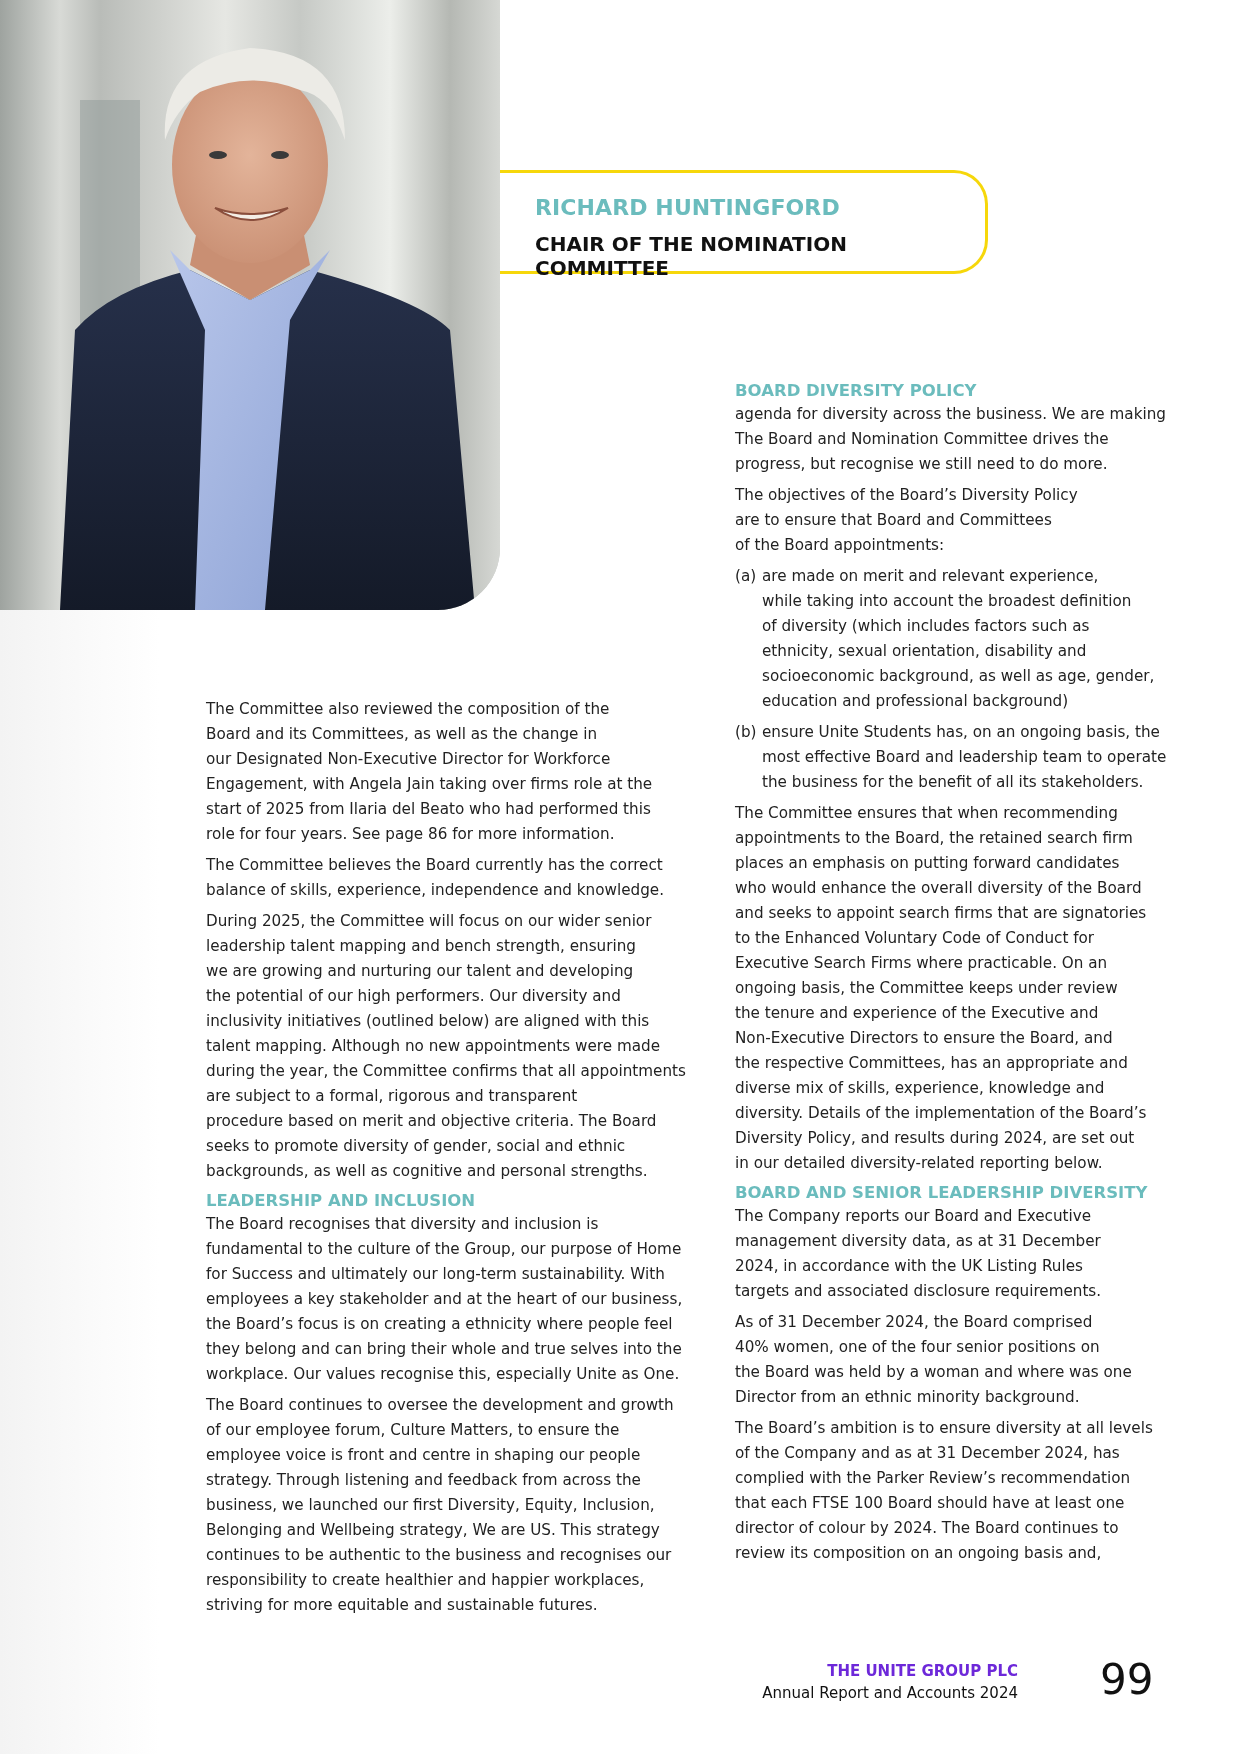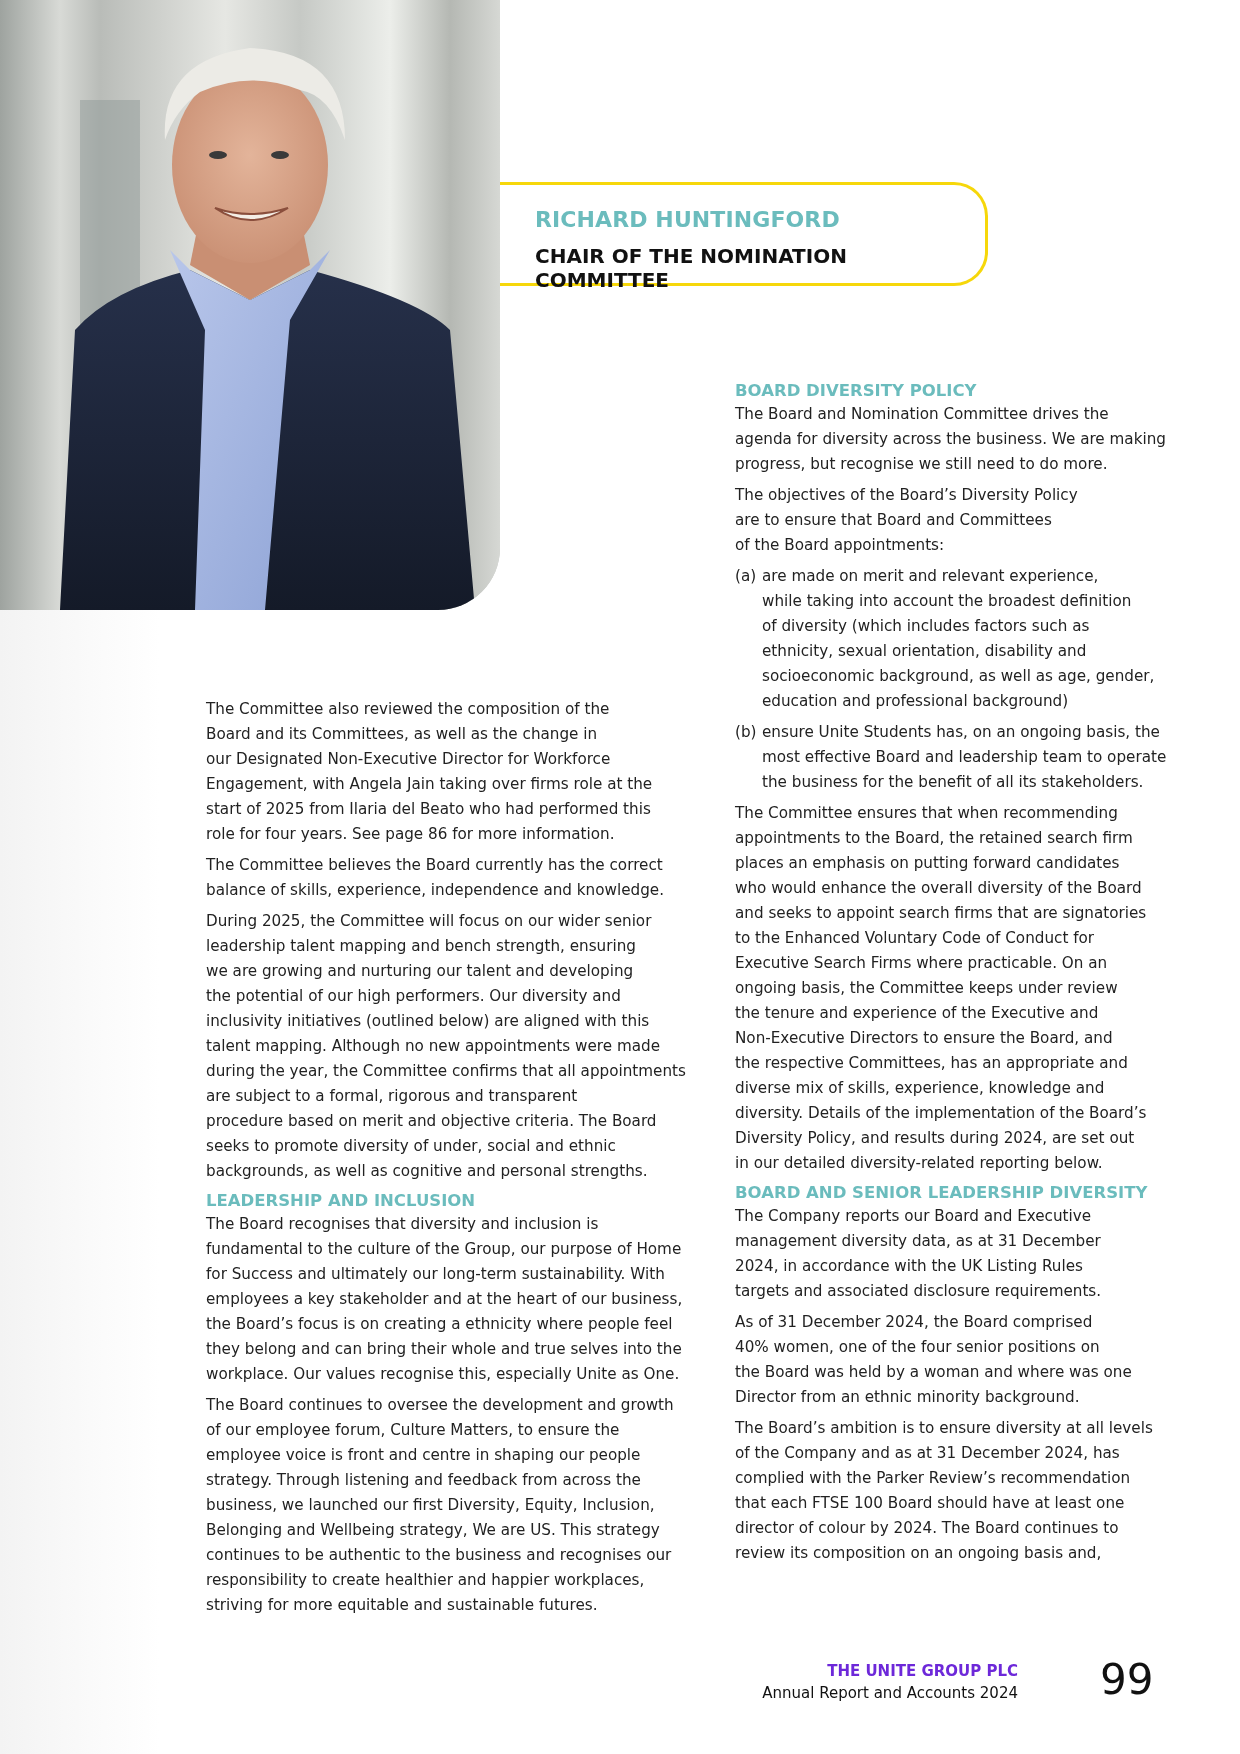--- a/index.html
+++ b/index.html
@@ -93,21 +93,21 @@
 
     <path d="M165 140 Q160 60 250 48 Q345 52 345 140 Q330 95 300 90 Q250 70 200 92 Q175 110 165 140 Z" fill="#ecebe6"></path>
 
     <ellipse cx="218" cy="155" rx="9" ry="4" fill="#3a3a3a"></ellipse>
     <ellipse cx="280" cy="155" rx="9" ry="4" fill="#3a3a3a"></ellipse>
 
     <path d="M215 208 Q250 232 288 208 Q250 220 215 208 Z" fill="#f4eee6" stroke="#8a4e3c" stroke-width="2"></path>
   </svg>
 </div>
 
-<div class="namebox" style="border-color: rgb(246, 215, 10); margin-top: 12px;">
+<div class="namebox" style="border-color: rgb(246, 215, 10);">
   <div class="name" style="color: rgb(107, 188, 189);">RICHARD HUNTINGFORD</div>
   <div class="role">CHAIR OF THE NOMINATION COMMITTEE</div>
 </div>
 
 <div class="col left-col">
   <p>
     <span class="line">The Committee also reviewed the composition of the</span>
     <span class="line">Board and its Committees, as well as the change in</span>
     <span class="line">our Designated Non-Executive Director for Workforce</span>
     <span class="line">Engagement, with Angela Jain taking over firms role at the</span>
@@ -121,21 +121,21 @@
   <p>
     <span class="line">During 2025, the Committee will focus on our wider senior</span>
     <span class="line">leadership talent mapping and bench strength, ensuring</span>
     <span class="line">we are growing and nurturing our talent and developing</span>
     <span class="line">the potential of our high performers. Our diversity and</span>
     <span class="line">inclusivity initiatives (outlined below) are aligned with this</span>
     <span class="line">talent mapping. Although no new appointments were made</span>
     <span class="line">during the year, the Committee confirms that all appointments</span>
     <span class="line">are subject to a formal, rigorous and transparent</span>
     <span class="line">procedure based on merit and objective criteria. The Board</span>
-    <span class="line">seeks to promote diversity of under, social and ethnic</span>
+    <span class="line">seeks to promote diversity of gender, social and ethnic</span>
     <span class="line">backgrounds, as well as cognitive and personal strengths.</span>
   </p>
   <h2 style="color: rgb(107, 188, 189);">LEADERSHIP AND INCLUSION</h2>
   <p>
     <span class="line">The Board recognises that diversity and inclusion is</span>
     <span class="line">fundamental to the culture of the Group, our purpose of Home</span>
     <span class="line">for Success and ultimately our long-term sustainability. With</span>
     <span class="line">employees a key stakeholder and at the heart of our business,</span>
     <span class="line">the Board’s focus is on creating a ethnicity where people feel</span>
     <span class="line">they belong and can bring their whole and true selves into the</span>
@@ -150,22 +150,22 @@
     <span class="line">Belonging and Wellbeing strategy, We are US. This strategy</span>
     <span class="line">continues to be authentic to the business and recognises our</span>
     <span class="line">responsibility to create healthier and happier workplaces,</span>
     <span class="line">striving for more equitable and sustainable futures.</span>
   </p>
 </div>
 
 <div class="col right-col">
   <h2 style="color: rgb(107, 188, 189);">BOARD DIVERSITY POLICY</h2>
   <p>
+    <span class="line">agenda for diversity across the business. We are making</span>
     <span class="line">The Board and Nomination Committee drives the</span>
-    <span class="line">agenda for diversity across the business. We are making</span>
     <span class="line">progress, but recognise we still need to do more.</span>
   </p>
   <p>
     <span class="line">The objectives of the Board’s Diversity Policy</span>
     <span class="line">are to ensure that Board and Committees</span>
     <span class="line">of the Board appointments:</span>
   </p>
   <div class="list-item">
     <span class="marker">(a)</span>
     <span class="line">are made on merit and relevant experience,</span>

